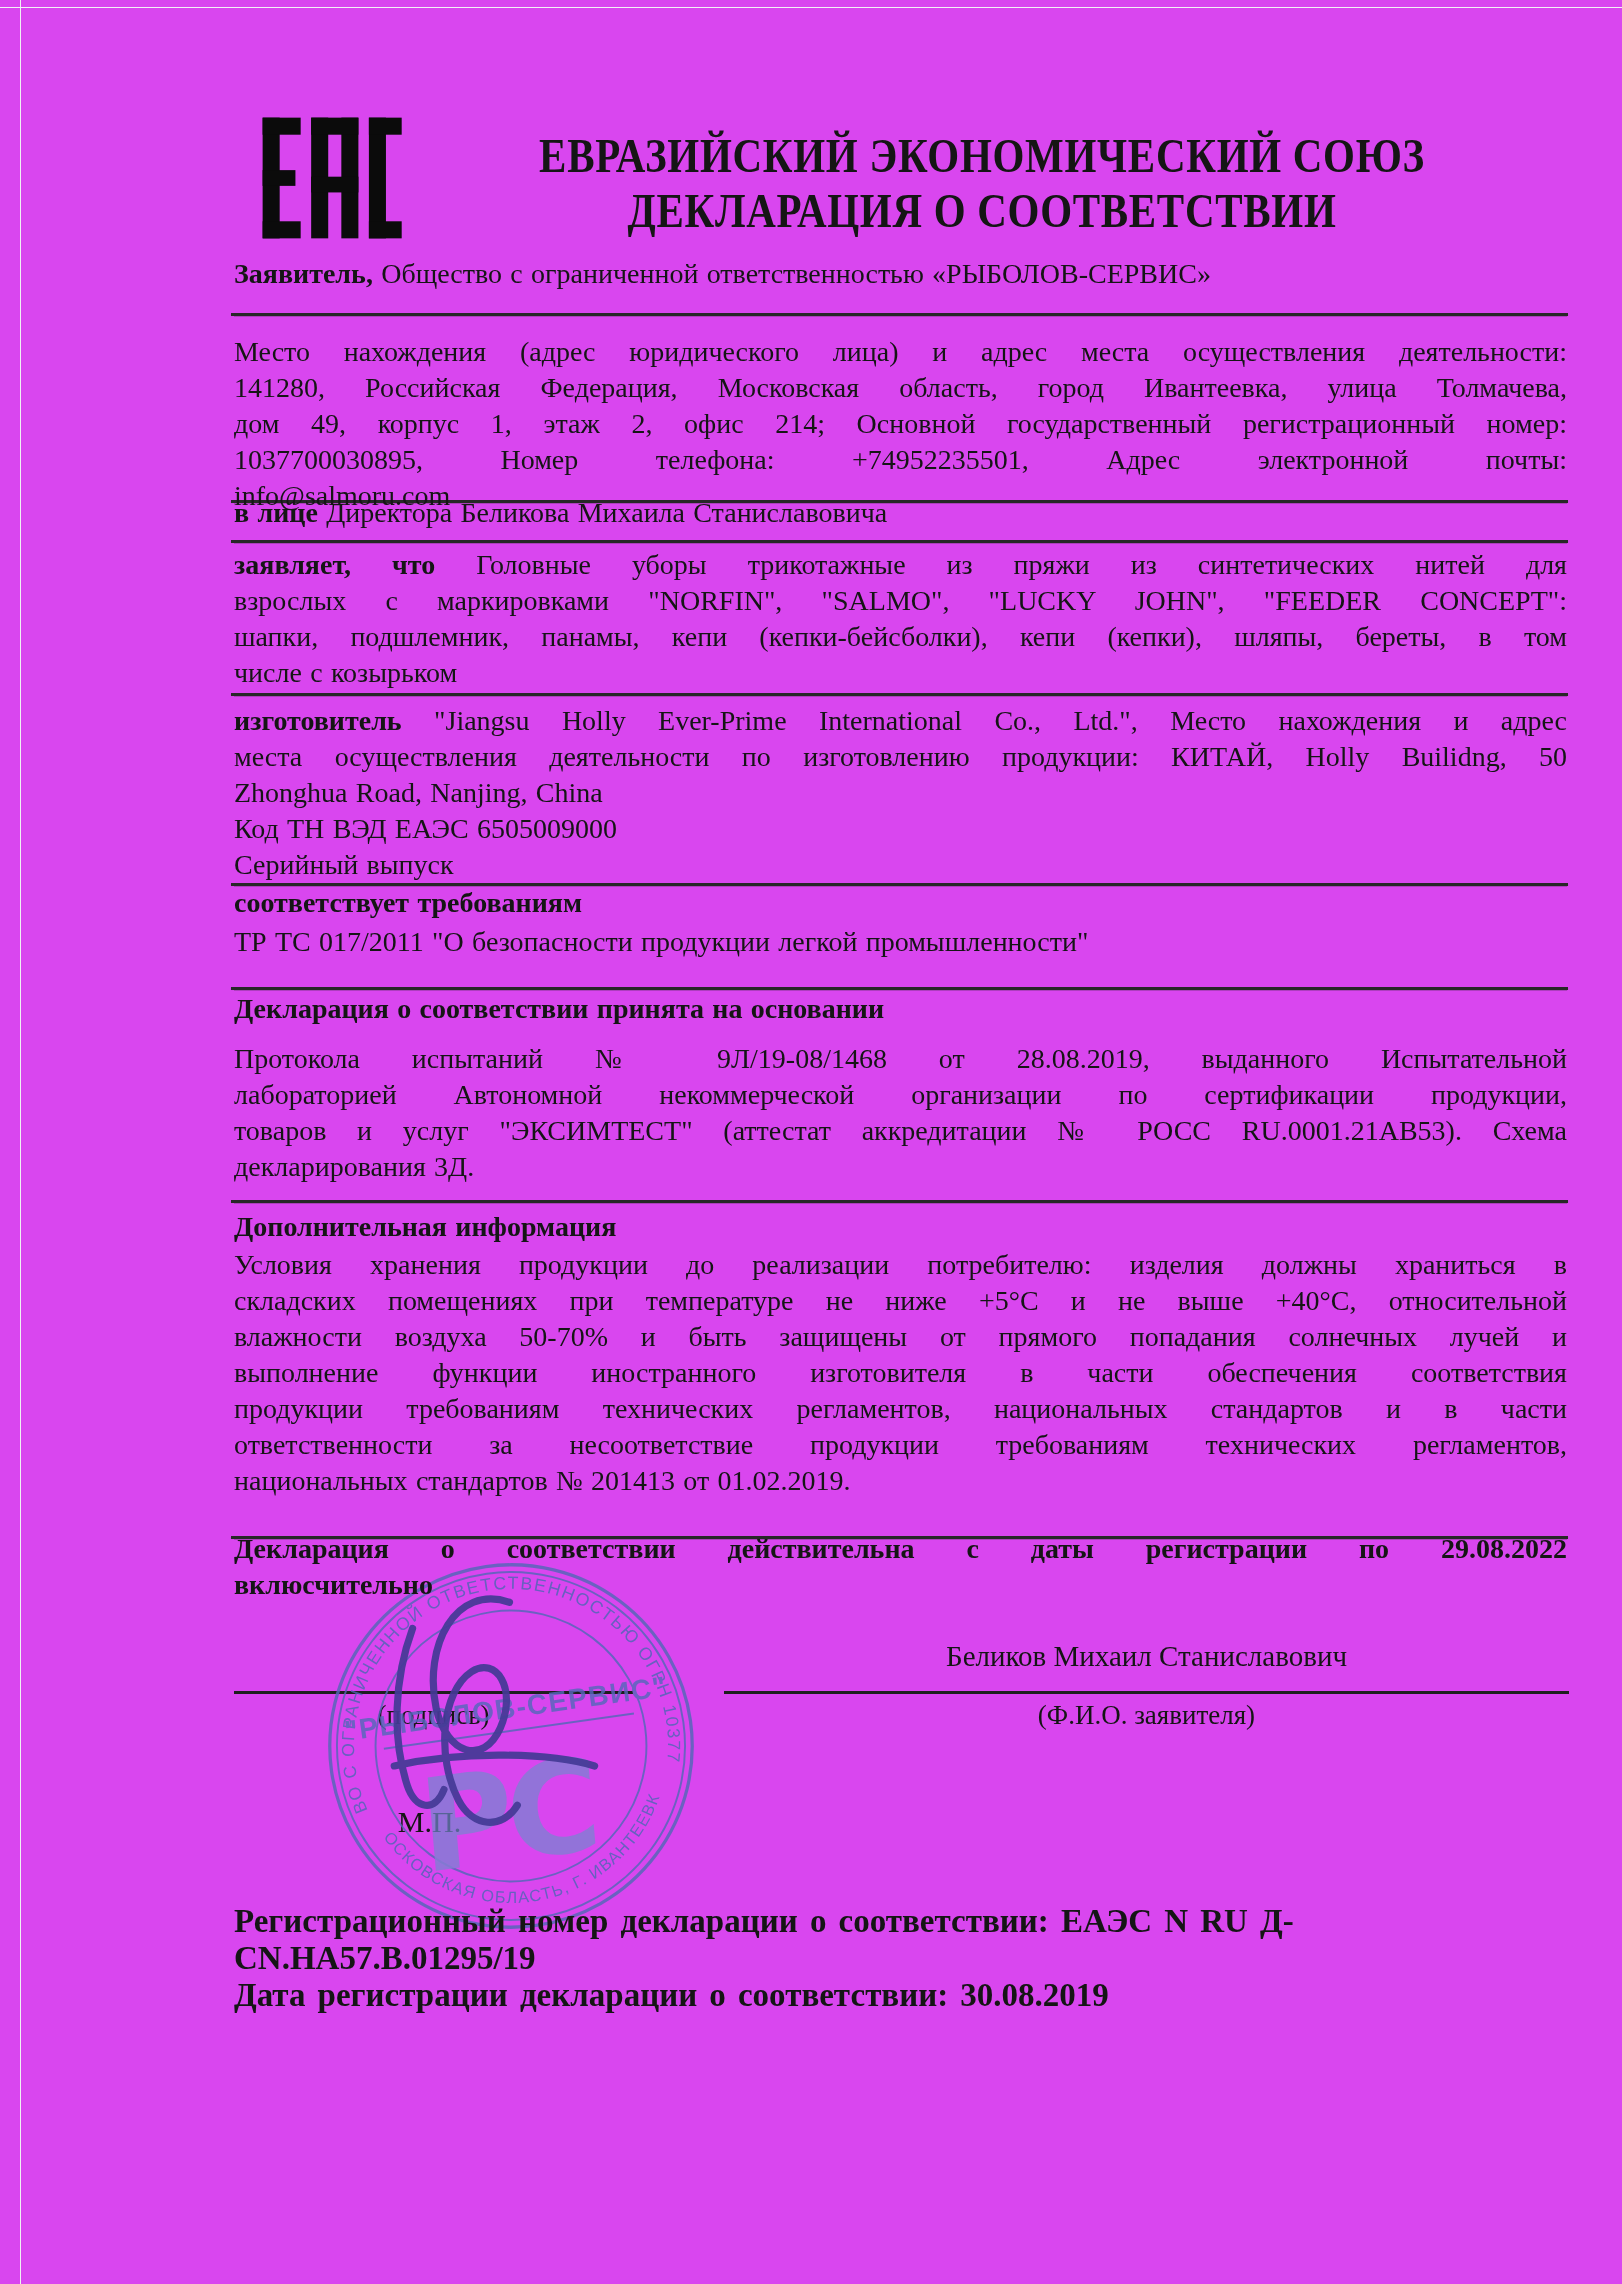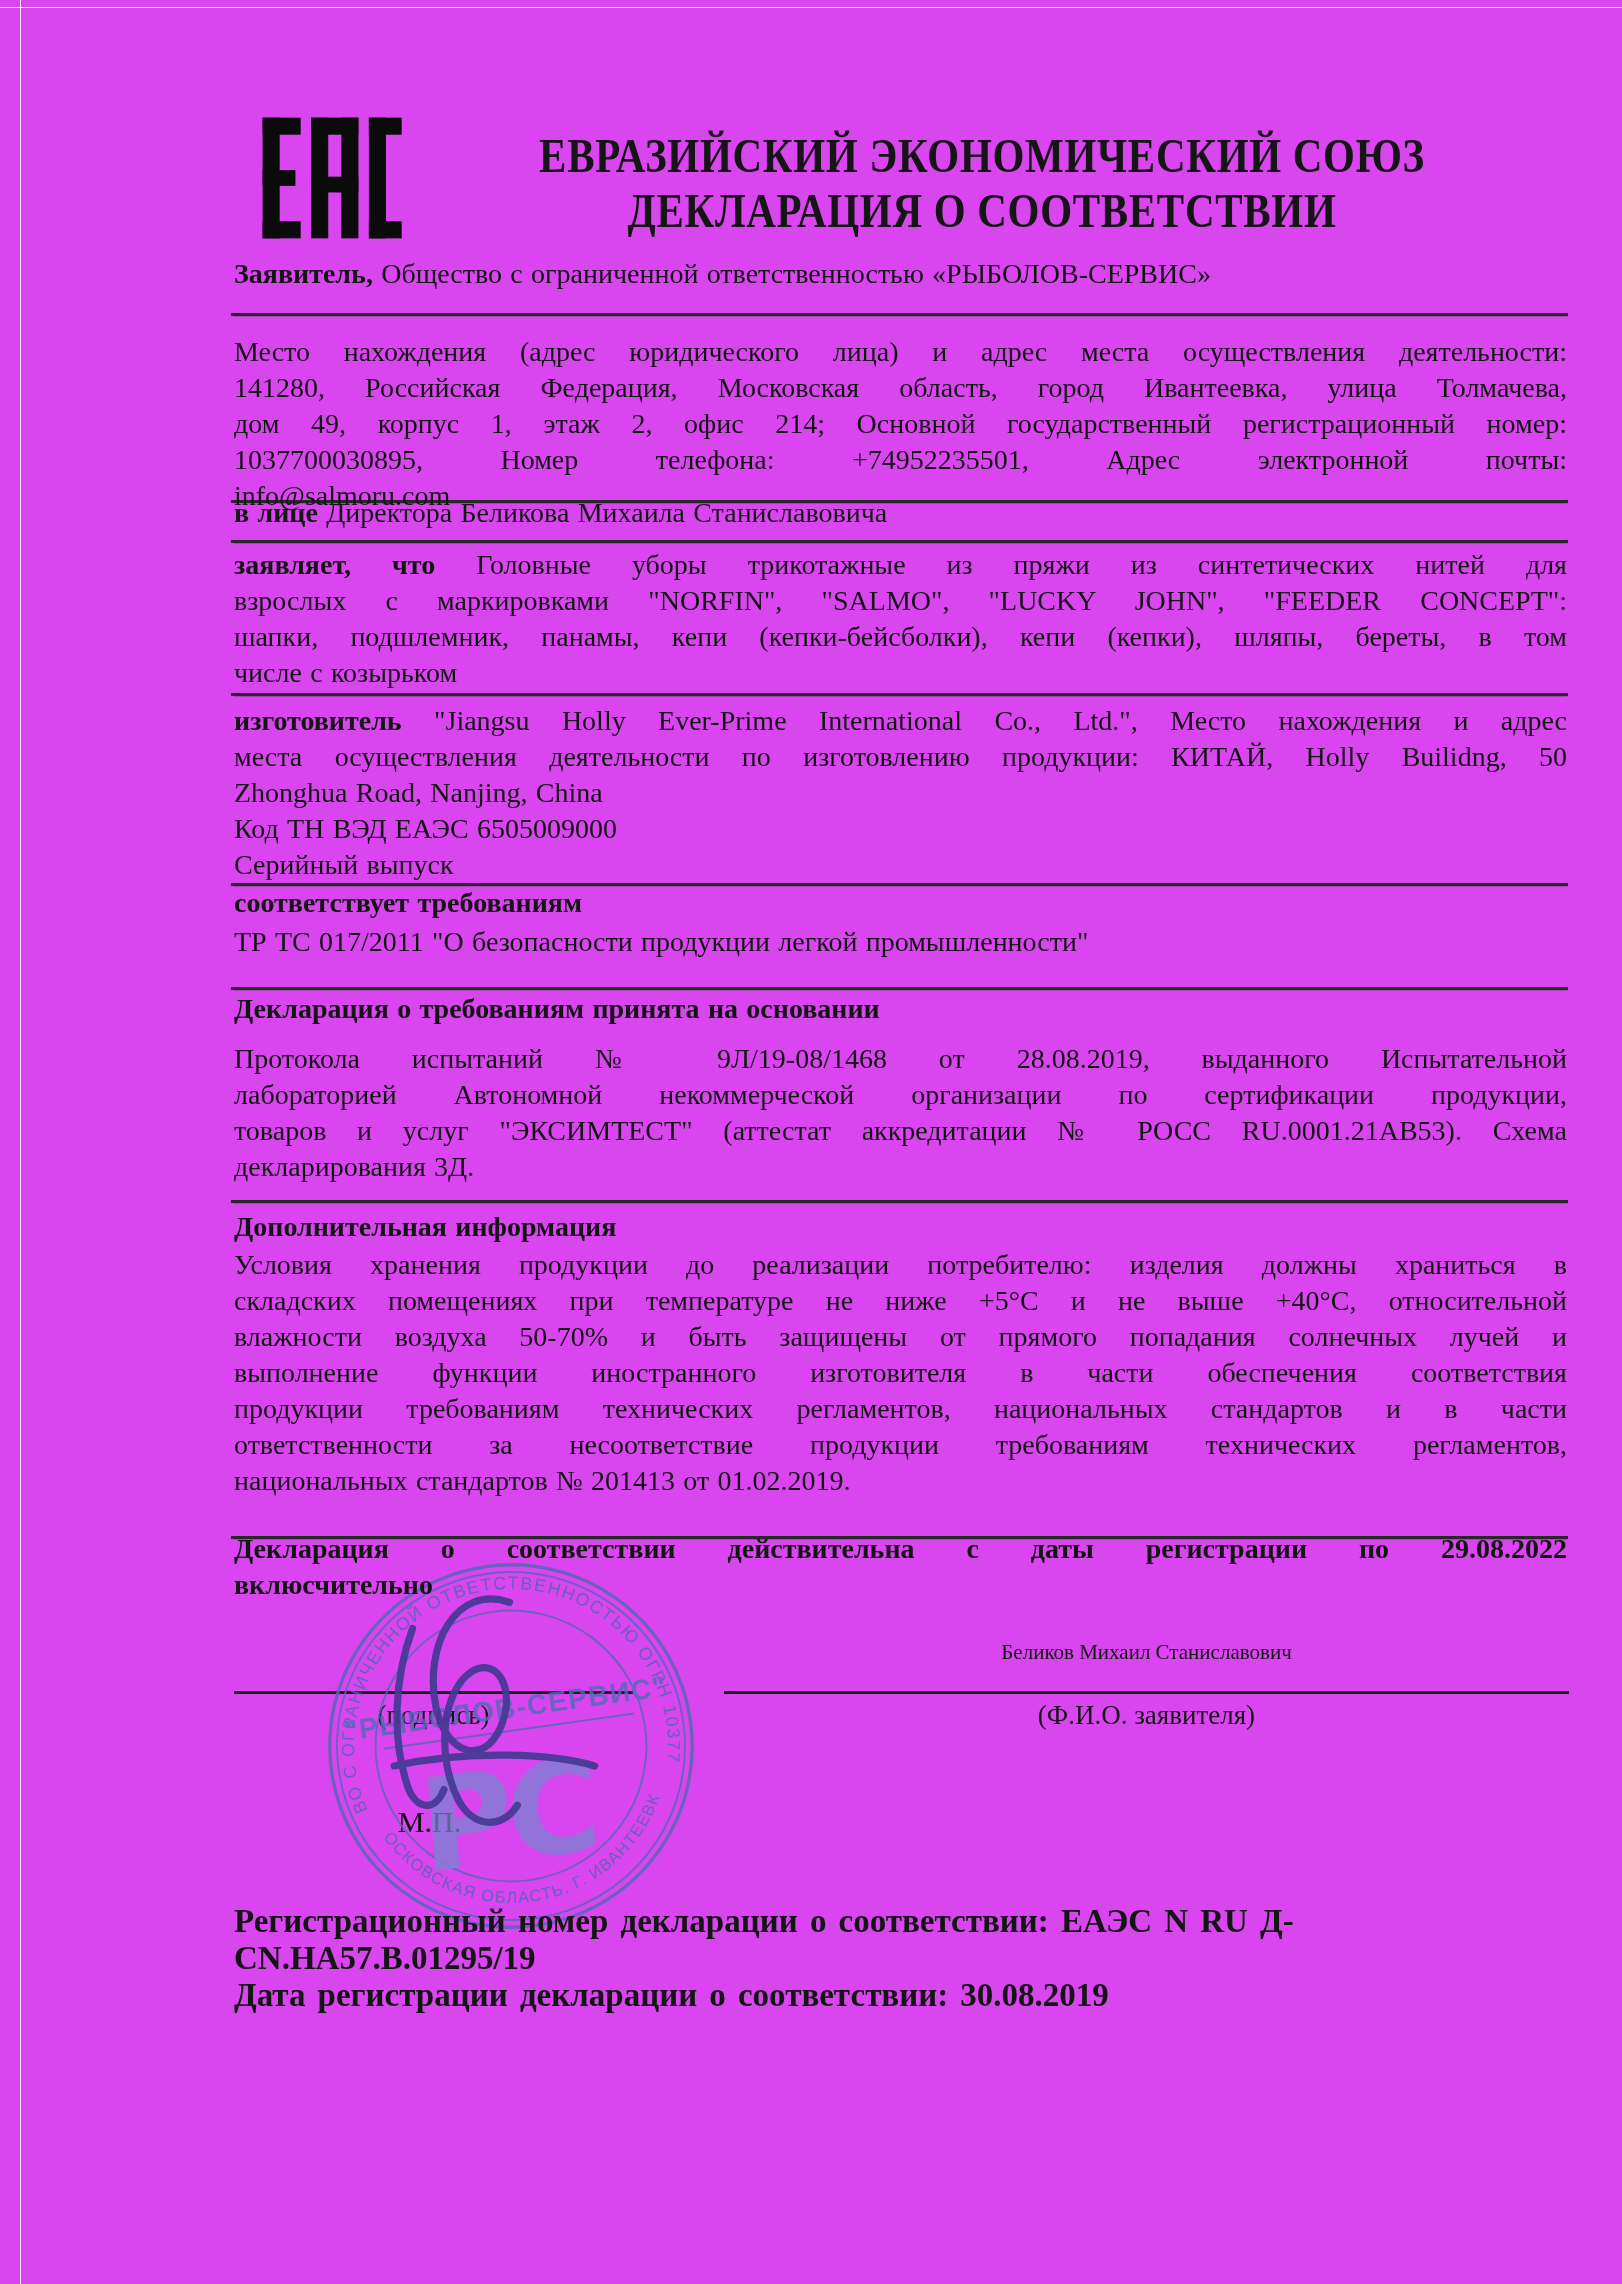--- a/index.html
+++ b/index.html
@@ -24,21 +24,21 @@
   .b{font-weight:bold;}
   .line b{font-weight:bold;margin-top:20px;}
 
   .rule{position:absolute;left:231px;width:1337px;height:2.6px;background:#272727;
         box-shadow:0 1.3px 0.7px rgba(40,40,40,.25);}
 
   
   .sigline{position:absolute;height:2.6px;background:#1e1e1e;top:1691px;}
   .sigline.left{left:234px;width:399px;}
   .sigline.right{left:724px;width:845px;}
-  .signame{position:absolute;left:724px;width:845px;top:1640px;text-align:center;font-size:21px;}
+  .signame{position:absolute;left:724px;width:845px;top:1640px;text-align:center;font-size:29px;}
   .siglabel{position:absolute;top:1700px;text-align:center;font-size:27px;}
   .siglabel.left{left:234px;width:399px;}
   .siglabel.right{left:724px;width:845px;}
   .mp{position:absolute;left:354px;width:151px;top:1805px;font-size:30px;text-align:center;}
 
   
   .reg{position:absolute;left:234px;top:1887px;width:1244px;font-weight:bold;font-size:33px;word-spacing:3.9px;margin-top:16px;}
   .reg div{line-height:37px;}
 
   .stamp{position:absolute;left:318px;top:1553px;}
@@ -150,21 +150,21 @@
       <div class="line">Код ТН ВЭД ЕАЭС 6505009000</div>
       <div class="line">Серийный выпуск</div>
     </div>
     <div class="sec" style="top: 885px;">
       <div class="line b">соответствует требованиям</div>
     </div>
     <div class="sec" style="top: 924px;">
       <div class="line">ТР ТС 017/2011 "О безопасности продукции легкой промышленности"</div>
     </div>
     <div class="sec" style="top: 991px;">
-      <div class="line b">Декларация о требованиям принята на основании</div>
+      <div class="line b">Декларация о соответствии принята на основании</div>
     </div>
     <div class="sec" style="top: 1041px;">
       <div class="line just">Протокола испытаний № 9Л/19-08/1468 от 28.08.2019, выданного Испытательной</div>
       <div class="line just">лабораторией Автономной некоммерческой организации по сертификации продукции,</div>
       <div class="line just">товаров и услуг "ЭКСИМТЕСТ" (аттестат аккредитации № РОСС RU.0001.21АВ53). Схема</div>
       <div class="line">декларирования 3Д.</div>
     </div>
     <div class="sec" style="top: 1209px;">
       <div class="line b">Дополнительная информация</div>
     </div>

